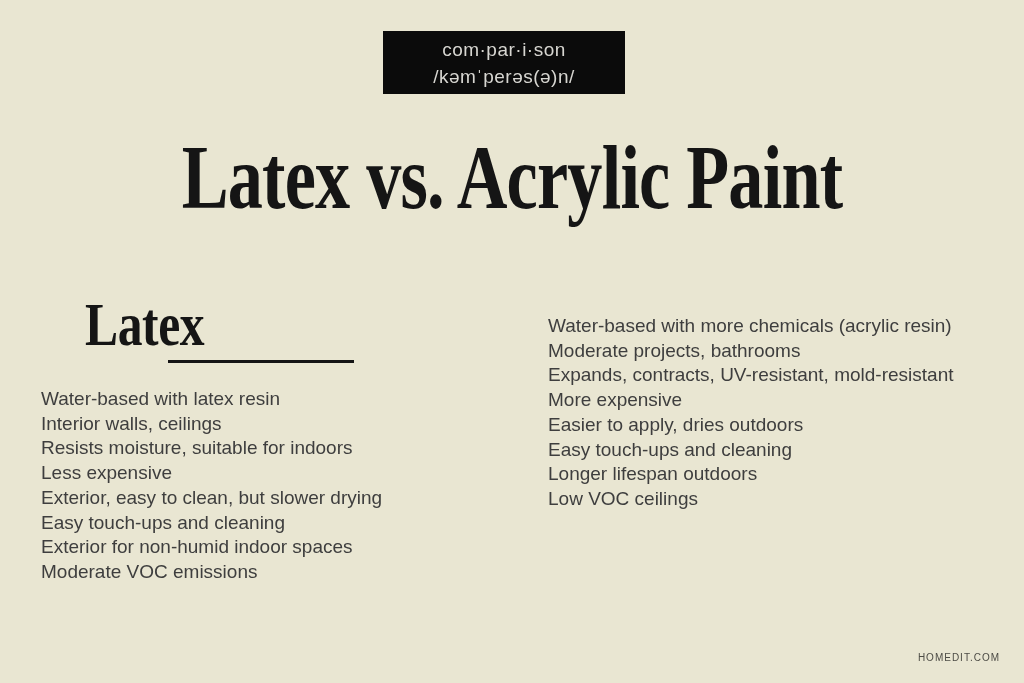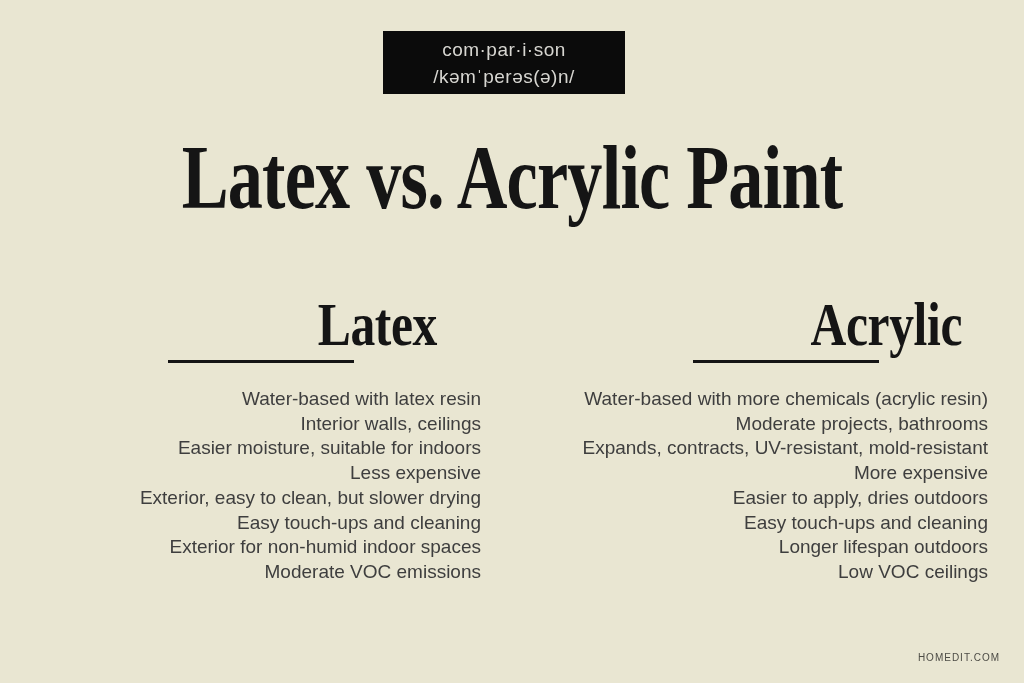--- a/index.html
+++ b/index.html
@@ -53,21 +53,21 @@
     line-height: 100px;
     color: var(--ink);
     white-space: nowrap;
     transform: scaleX(0.78);
     letter-spacing: -1px;
   }
   .col {
     position: absolute;
     top: 290px;
     width: 440px;
-    text-align: right;
+    text-align: left;
   }
   .col-left  { left: 41px; }
   .col-right { left: 548px; }
   .heading-wrap { display: block; }
   .col-right .heading-wrap { transform: translateX(18px); }
   .col-heading {
     font-family: "Liberation Serif", "DejaVu Serif", serif;
     font-weight: bold;
     font-size: 62px;
     line-height: 68px;
@@ -112,34 +112,30 @@
   <h1 class="title">Latex vs. Acrylic Paint</h1>
 
   <section class="col col-left">
     <div class="heading-wrap">
       <h2 class="col-heading">Latex</h2>
       <div class="rule"></div>
     </div>
     <ul class="feature-list">
         <li>Water-based with latex resin</li>
         <li>Interior walls, ceilings</li>
-        <li>Easier moisture, suitable for indoors</li>
+        <li>Resists moisture, suitable for indoors</li>
         <li>Less expensive</li>
         <li>Exterior, easy to clean, but slower drying</li>
         <li>Easy touch-ups and cleaning</li>
         <li>Exterior for non-humid indoor spaces</li>
         <li>Moderate VOC emissions</li>
       </ul>
   </section>
 
   <section class="col col-right">
-    <div class="heading-wrap">
-      <h2 class="col-heading">Acrylic</h2>
-      <div class="rule"></div>
-    </div>
     <ul class="feature-list">
         <li>Water-based with more chemicals (acrylic resin)</li>
         <li>Moderate projects, bathrooms</li>
         <li>Expands, contracts, UV-resistant, mold-resistant</li>
         <li>More expensive</li>
         <li>Easier to apply, dries outdoors</li>
         <li>Easy touch-ups and cleaning</li>
         <li>Longer lifespan outdoors</li>
         <li>Low VOC ceilings</li>
       </ul>

